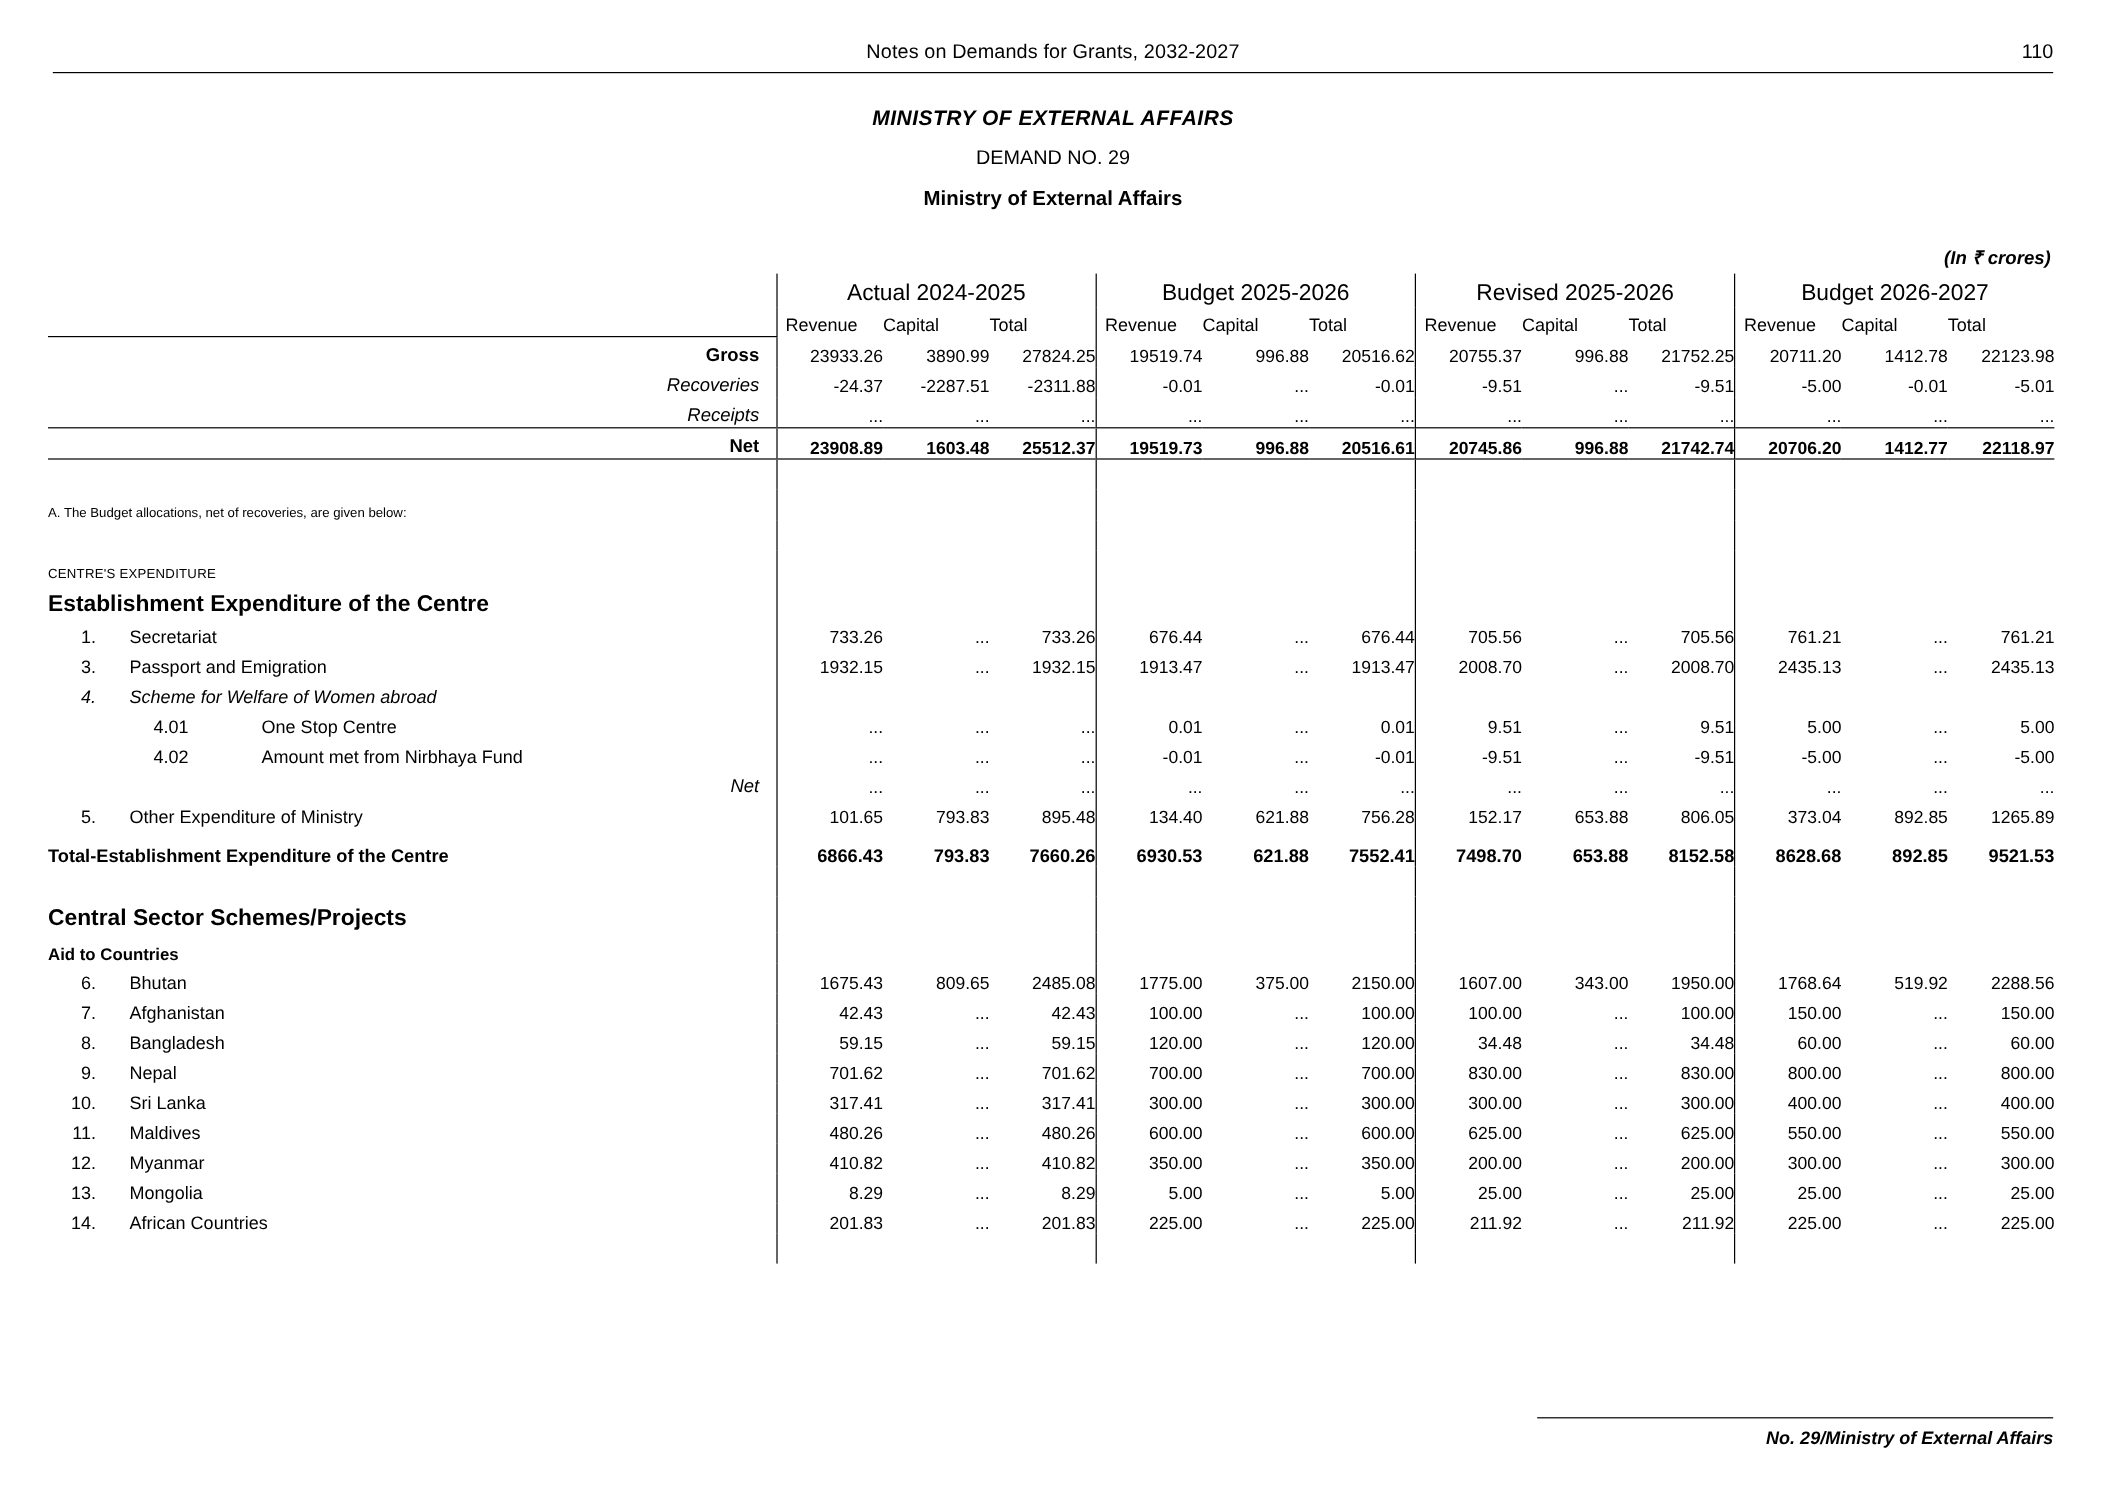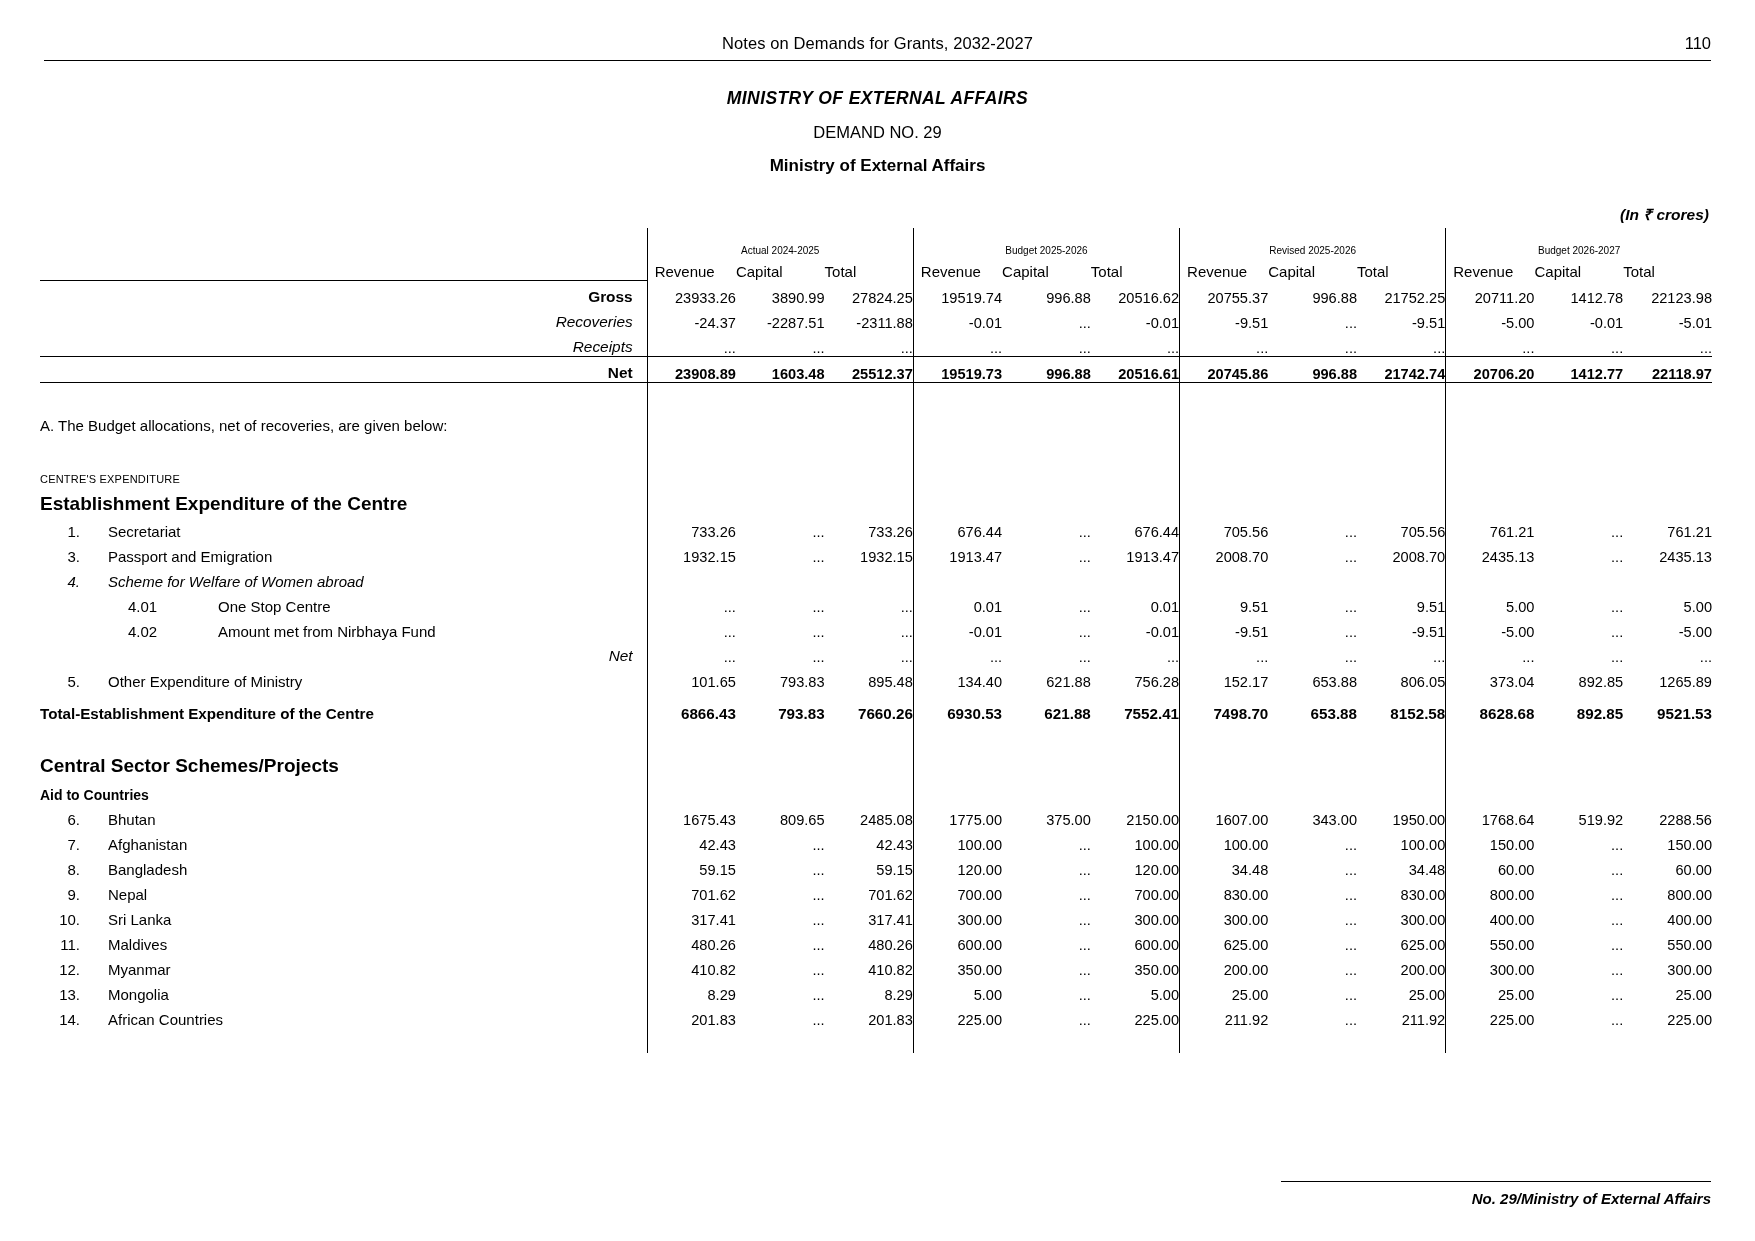--- a/index.html
+++ b/index.html
@@ -97,21 +97,21 @@
   .c-num   { width: 76px; }
   td.num {
     text-align: right;
     padding-right: 6px;
     padding-left: 6px;
     height: 25px;
   }
   td.grp-first { border-left: 1.2px solid #000; padding-left: 9px; }
   th.grphead {
     text-align: center;
-    font-size: 10px;
+    font-size: 19px;
     font-weight: normal;
     height: 28px;
     border-left: 1.2px solid #000;
     margin-left: 44px;
   }
   th.subhead {
     font-size: 15px;
     font-weight: normal;
     text-align: left;
     padding-right: 6px;
@@ -132,21 +132,21 @@
   }
   .rowlabel.right.ital {
     font-style: italic;
     font-weight: normal;
   }
   .hr-top td { border-top: 1.2px solid #000; }
   .hr-bot td { border-bottom: 1.2px solid #000; }
   .bold td { font-weight: bold; }
   .ital td { font-style: italic; }
   .note {
-    font-size: 15px;
+    font-size: 11px;
   }
   .sec-cap {
     font-size: 11px;
     font-weight: normal;
     letter-spacing: 0.2px;
   }
   .sec-head {
     font-size: 19px;
     font-weight: bold;
   }

